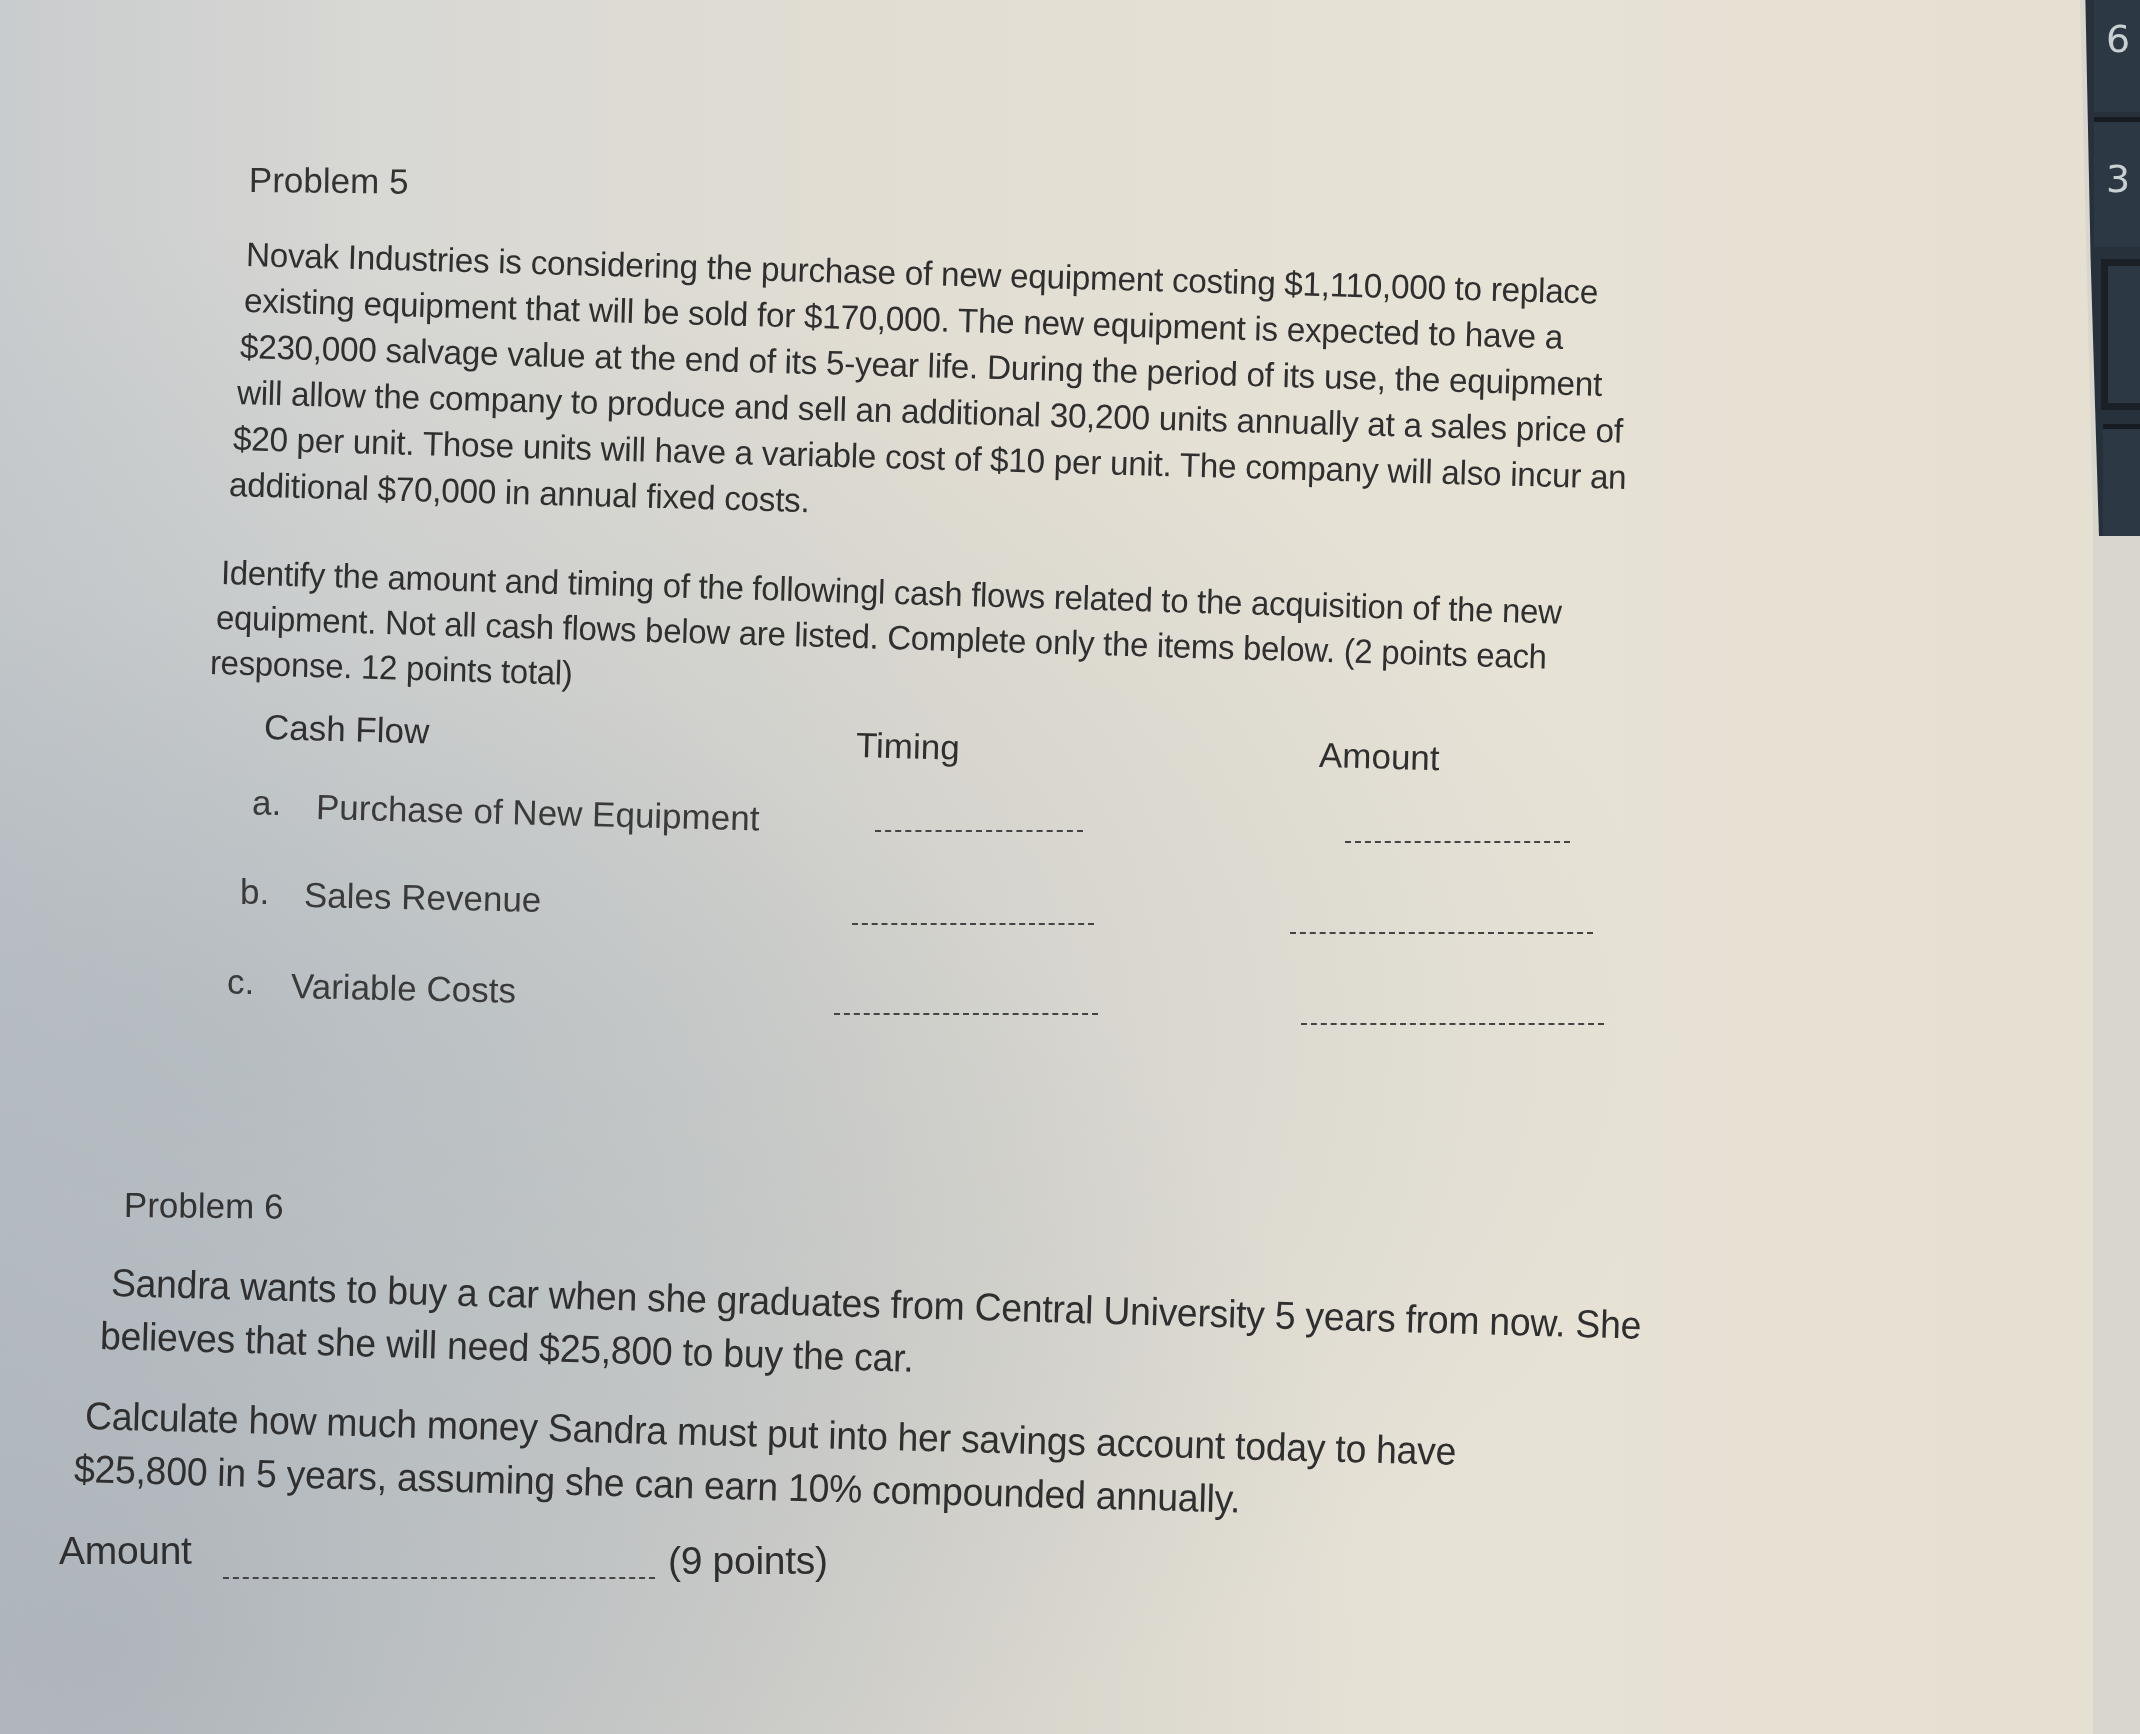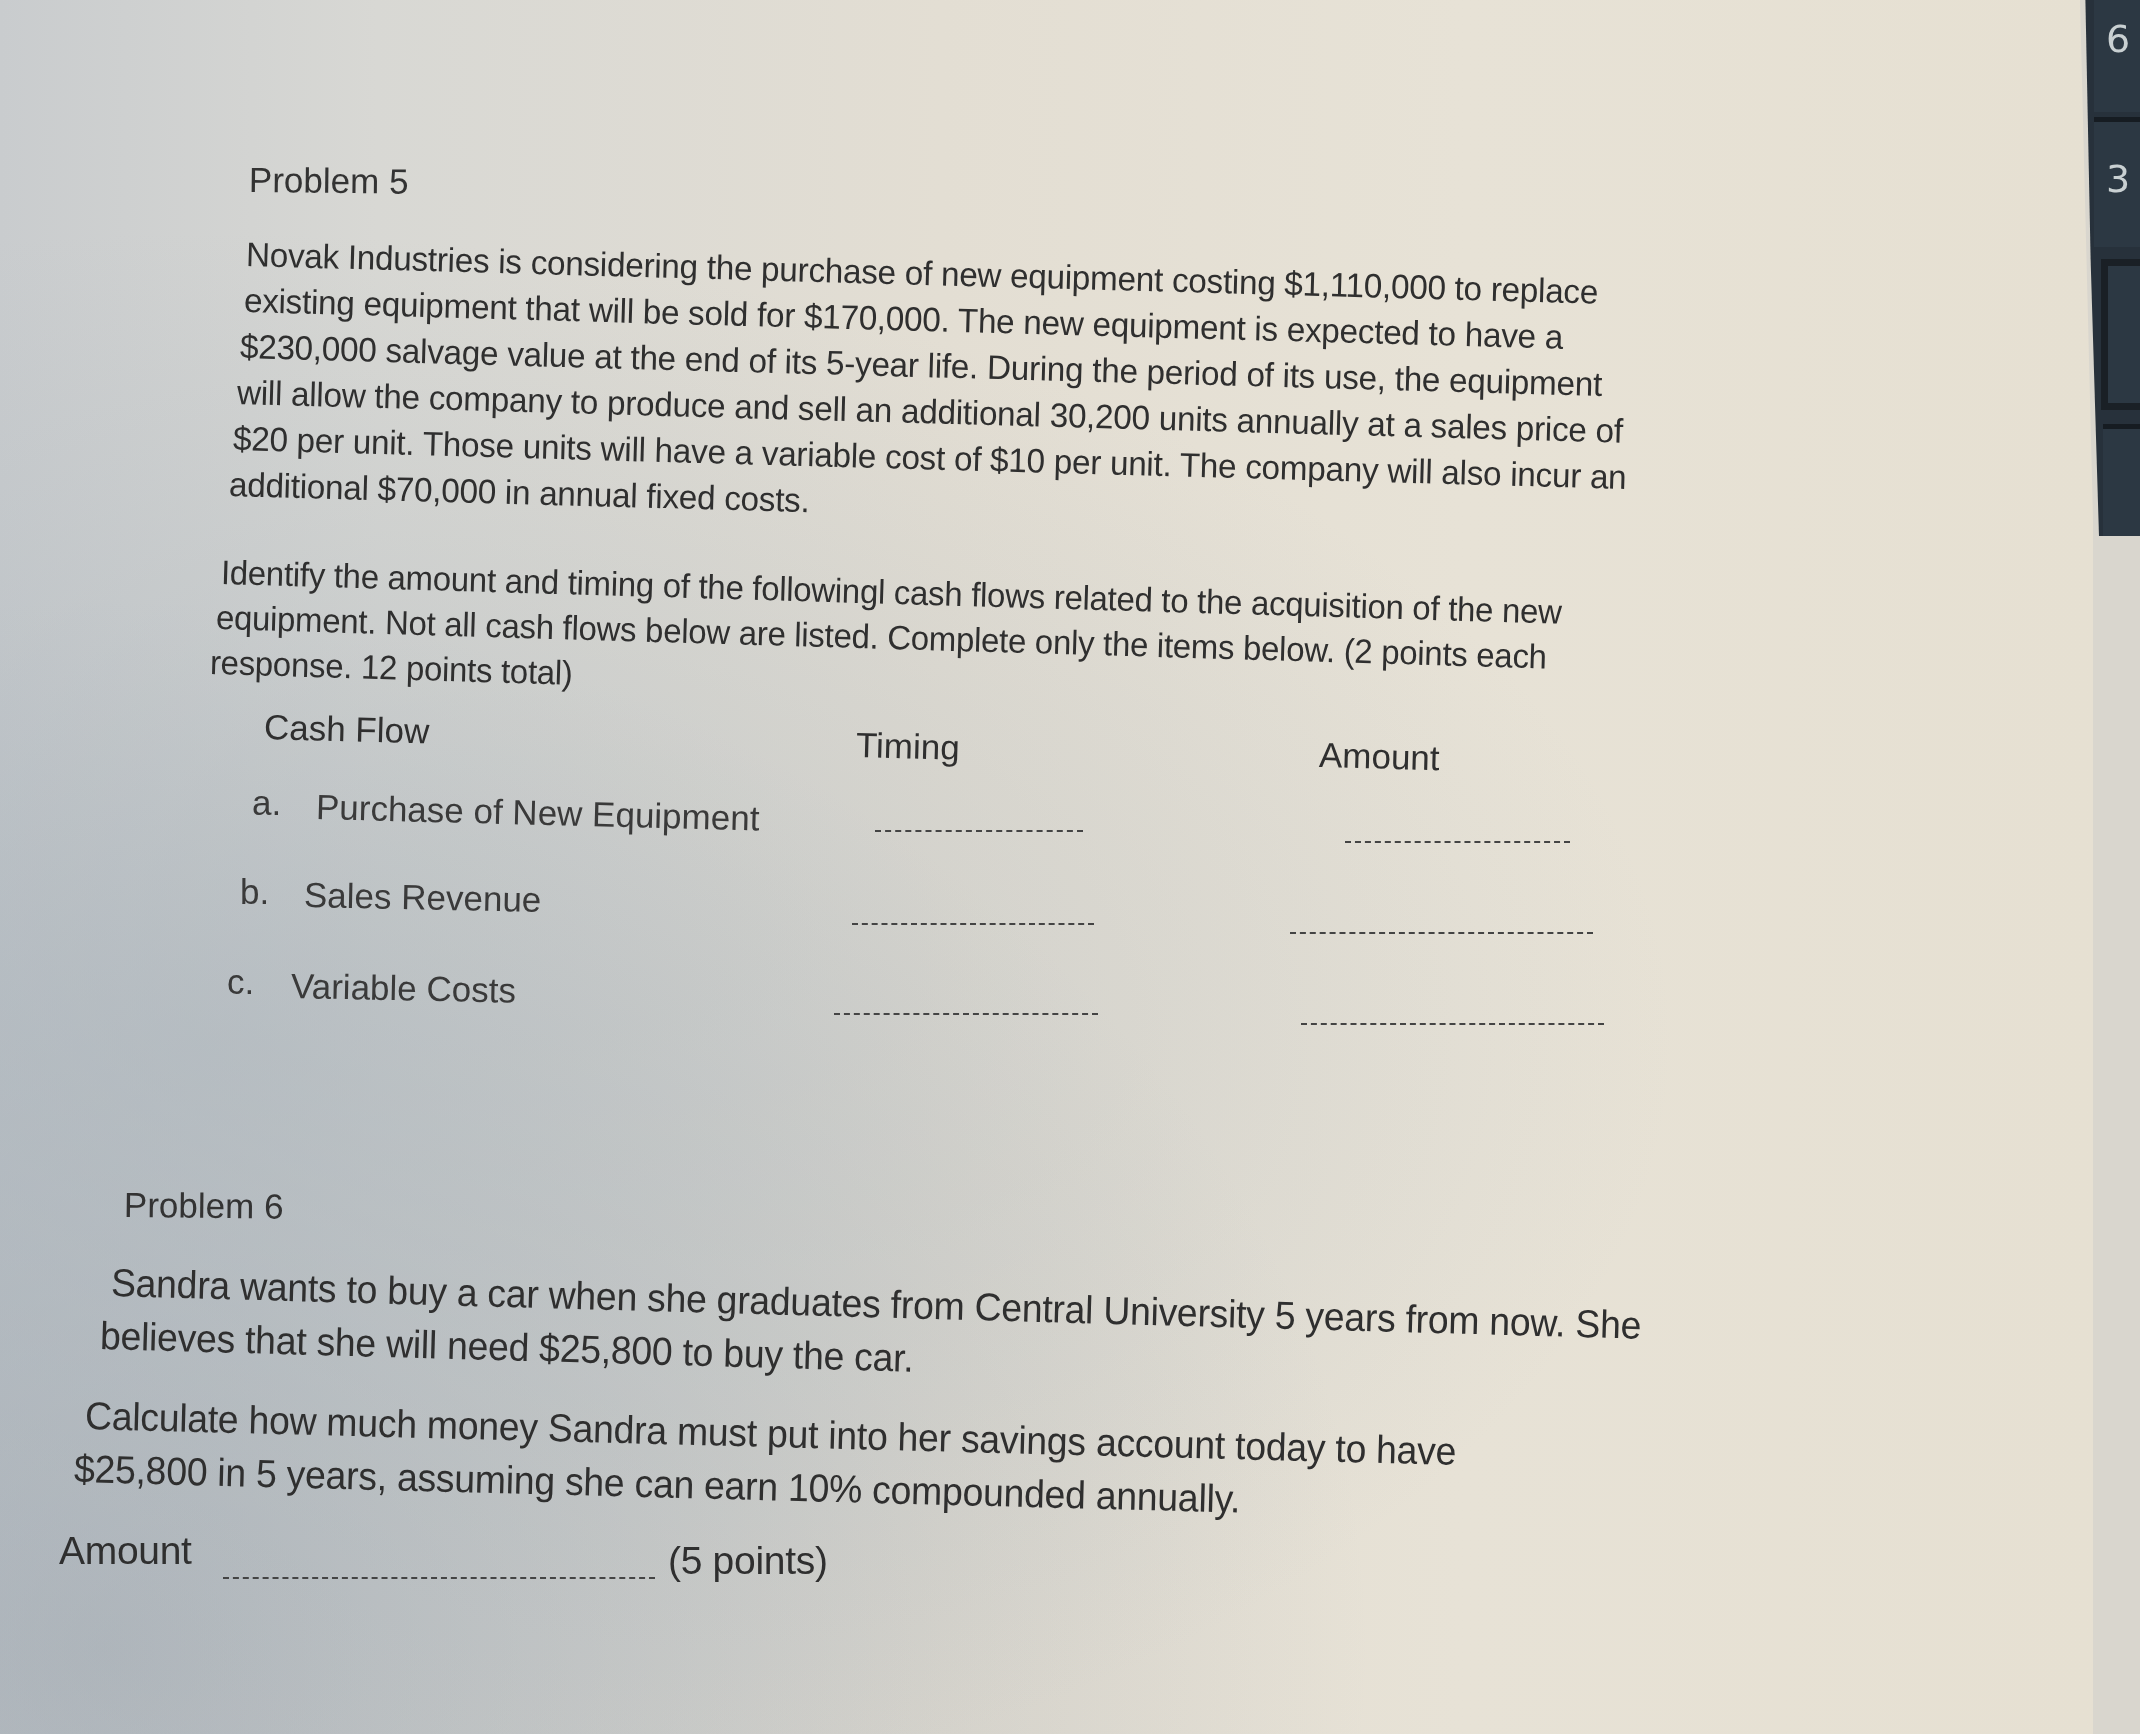--- a/index.html
+++ b/index.html
@@ -146,15 +146,15 @@
 </div>
 
 <div>
   <div class="text p6-line" style="left:85px; top:1394px; transform: rotate(1.5deg) scaleX(0.96);">Calculate how much money Sandra must put into her savings account today to have</div>
   <div class="text p6-line" style="left:74px; top:1447px; transform: rotate(1.5deg) scaleX(0.96);">$25,800 in 5 years, assuming she can earn 10% compounded annually.</div>
 </div>
 
 <div>
   <div class="text p6-line" style="left:59px; top:1529px;">Amount</div>
   <div class="blank" style="left:223px; top:1577px; width:432px;"></div>
-  <div class="text p6-line" style="left:668px; top:1539px;">(5 points)</div>
+  <div class="text p6-line" style="left:668px; top:1539px;">(9 points)</div>
 </div>
 
 
 </body></html>

